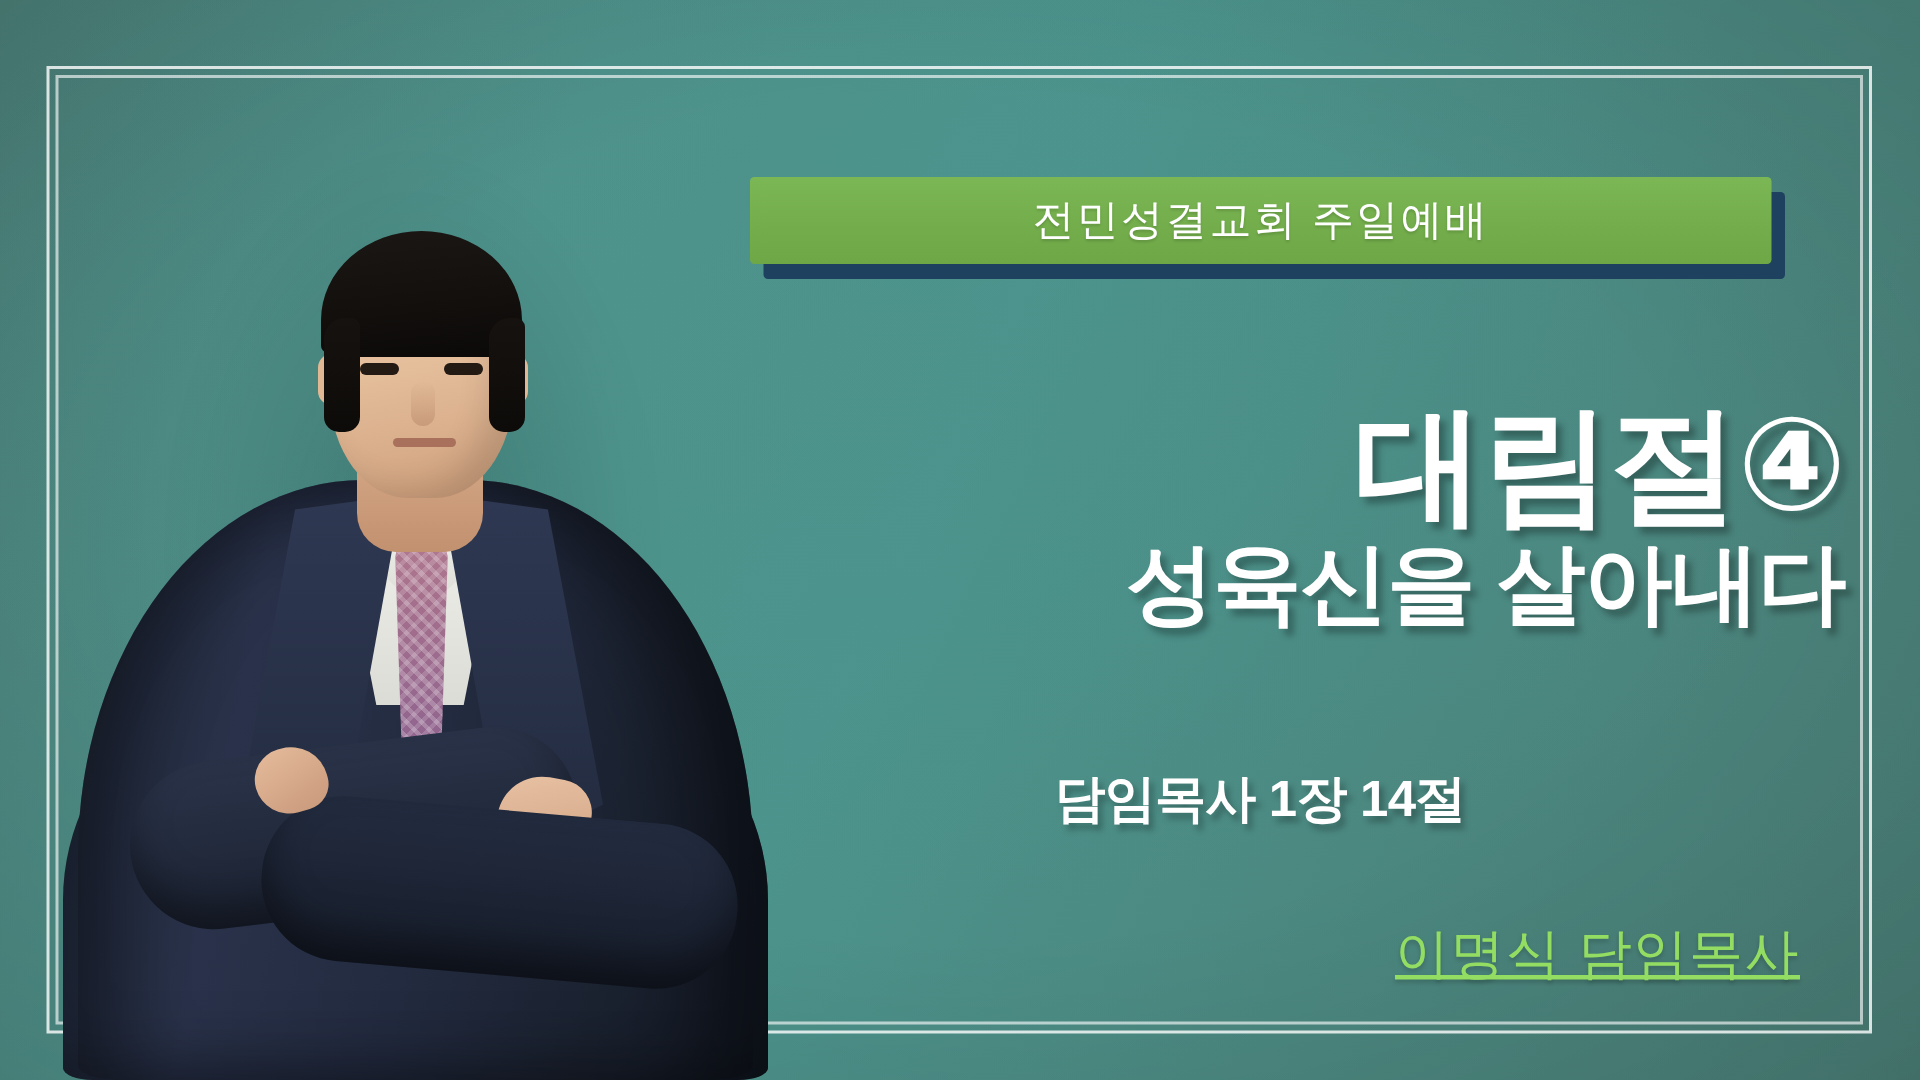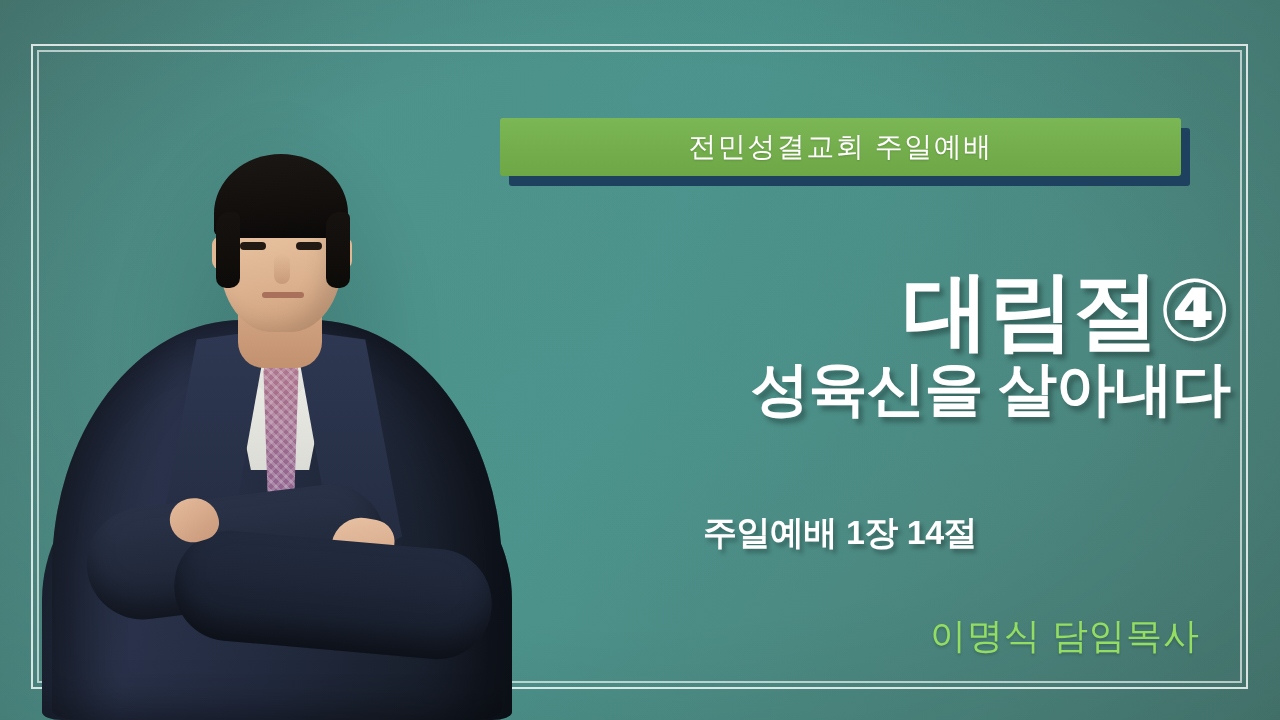--- a/index.html
+++ b/index.html
@@ -306,20 +306,21 @@
     position: absolute;
     left: 440px;  top: 612px;
     width: 760px;
     text-align: right;
     color: #93de62;
     font-size: 36px;
     font-weight: 400;
     letter-spacing: 1px;
     white-space: nowrap;
     text-shadow: 0 2px 3px rgba(0,0,0,0.18);
+    text-decoration: underline;
   }
 </style>
 </head>
 <body>
 
 <div id="stage">
 
   <div class="bg-base"></div>
   <div class="bg-vignette"></div>
 
@@ -361,17 +362,17 @@
     <div class="banner">
       <span class="banner-text">전민성결교회 주일예배</span>
     </div>
   </div>
 
   <div class="title-block">
     <div class="title-line title-line-1">대림절④</div>
     <div class="title-line title-line-2">성육신을 살아내다</div>
   </div>
 
-  <div class="scripture">주일예배 1장 14절</div>
+  <div class="scripture">담임목사 1장 14절</div>
 
   <div class="speaker">이명식 담임목사</div>
 
 </div>
 
 </body></html>

